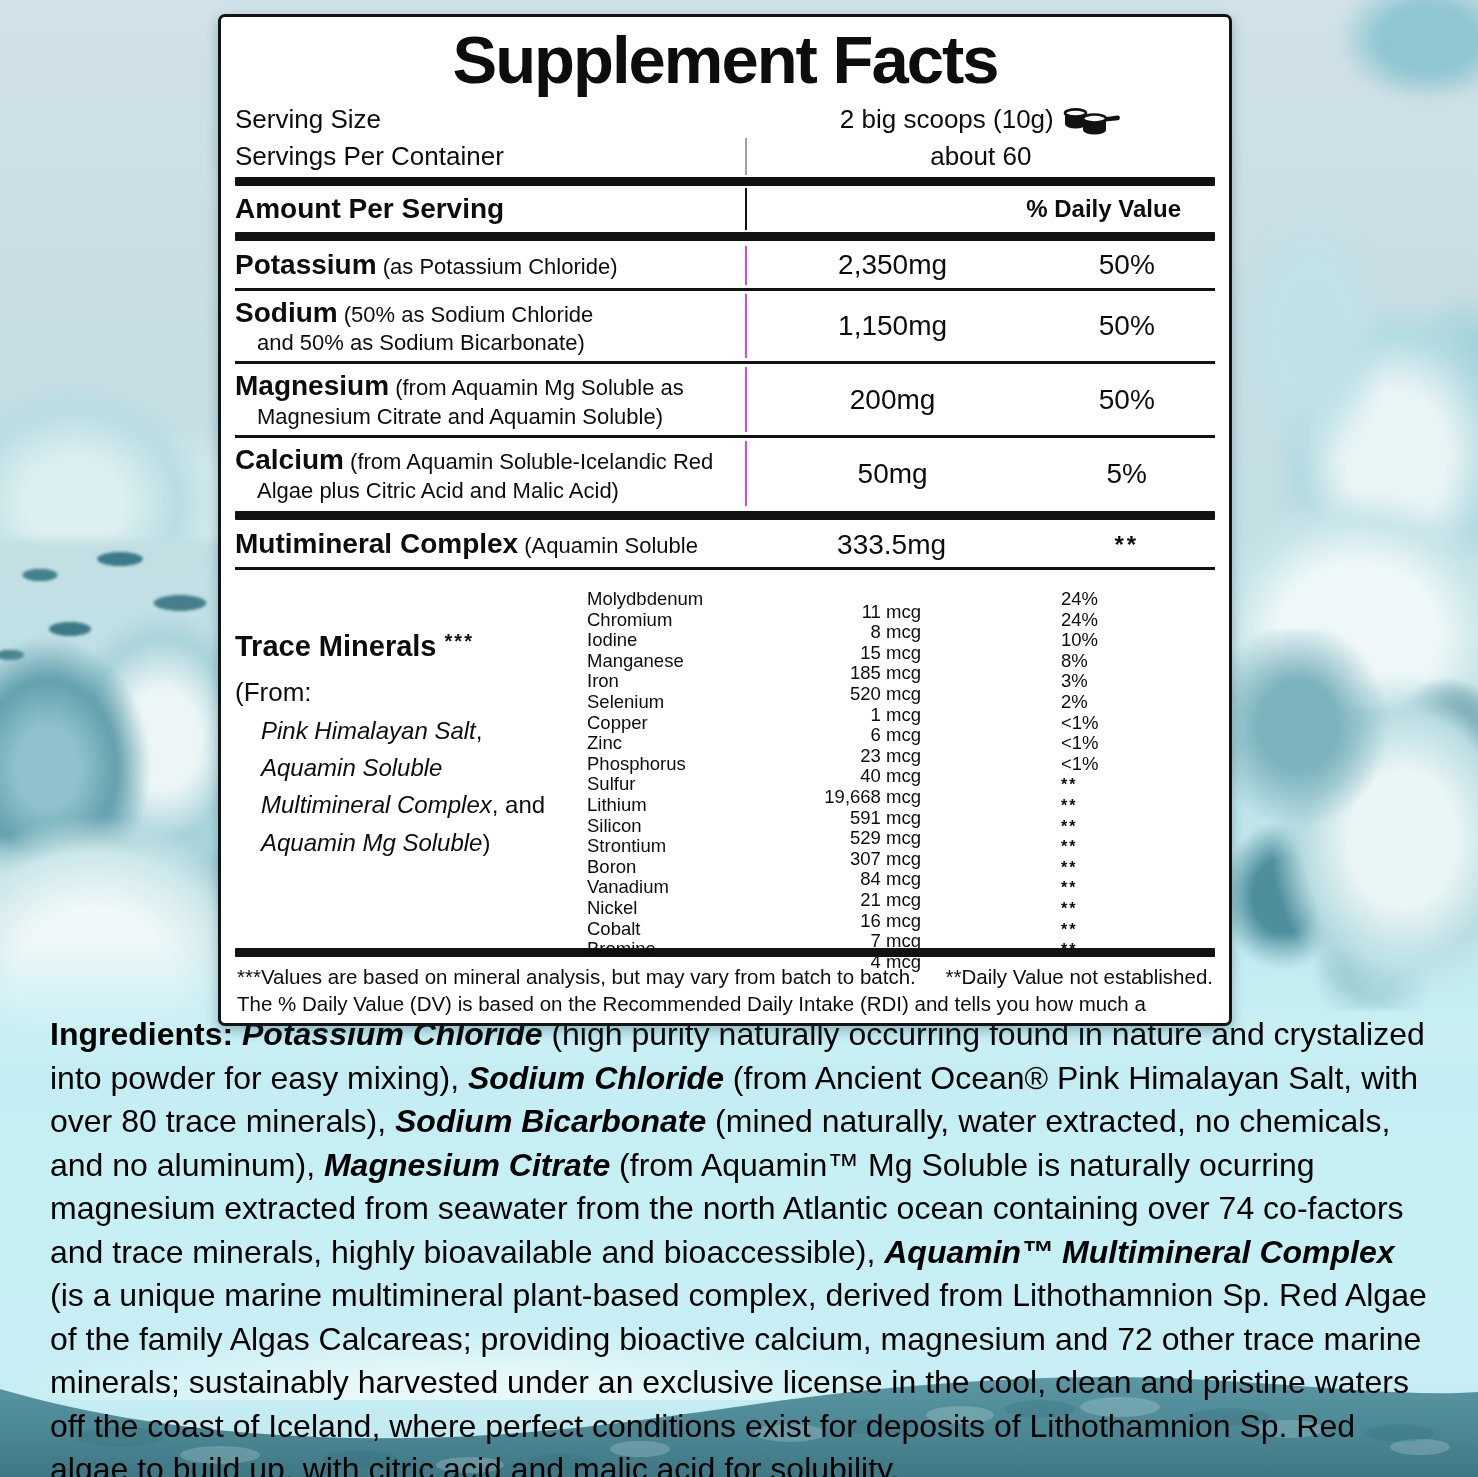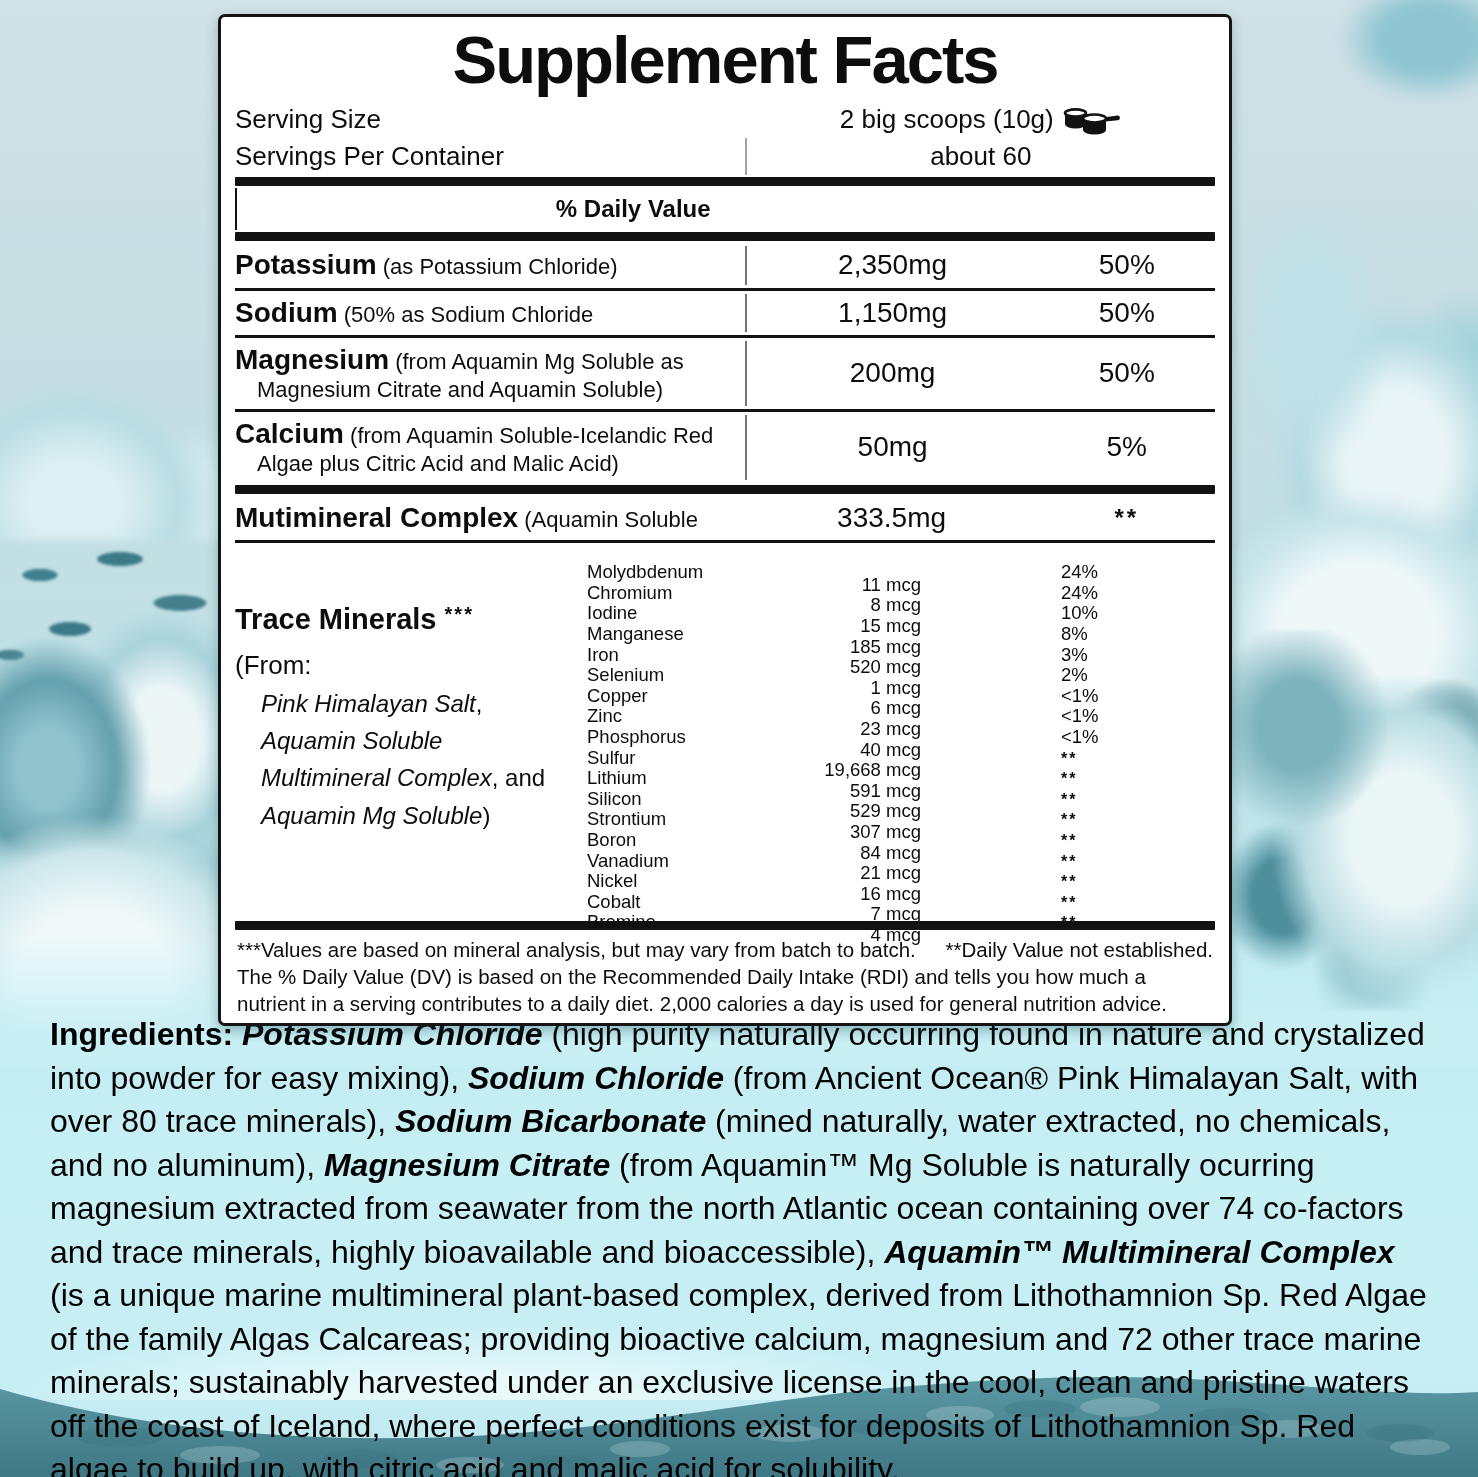--- a/index.html
+++ b/index.html
@@ -62,21 +62,21 @@
   .hrow .h1{font-size:28px;font-weight:bold;display:flex;align-items:center;}
   .hrow .h2{font-size:24px;font-weight:bold;display:flex;align-items:center;
     justify-content:flex-end;padding-right:34px;border-left:2px solid #111;}
   .mrow{display:grid;grid-template-columns:52% 30%18%;align-items:stretch;padding:3px 0;}
   .mrow.sep{border-top:3px solid #121212;}
   .mname{font-size:22px;line-height:1.22;padding:2px 0;}
   .mname b{font-size:28px;}
   .mname .ds{font-size:22px;}
   .mname .d2{display:block;margin-left:22px;}
   .mamt,.mdv{display:flex;align-items:center;justify-content:center;font-size:28px;}
-  .mrow .mamt{border-left:2px solid #737373;}
+  .mrow .mamt{border-left:2px solid #d946ef;}
   .mrow.nodiv .mamt{border-left:none;}
   .dvstars{letter-spacing:3px;font-size:24px;font-weight:bold;}
   
   .trace{display:flex;margin-top:2px;}
   .trace-left{width:352px;box-sizing:border-box;padding:58px 0 0 0;}
   .trace-h{font-size:29px;font-weight:bold;}
   .trace-h .ast{font-size:20px;vertical-align:8px;letter-spacing:2px;font-weight:bold;}
   .trace-from{font-size:26px;margin-top:14px;}
   .trace-src{font-size:24px;margin:9px 0 0 26px;line-height:1.18;}
   .trace-src i{font-style:italic;}
@@ -163,33 +163,34 @@
     </div>
 
     <div class="srow">
       <div class="lbl">Servings Per Container</div>
       <div class="val div">about 60</div>
     </div>
 
     <div class="bar"></div>
 
     <div class="hrow">
+      <div class="h1">Amount Per Serving</div>
       <div class="h2">% Daily Value</div>
     </div>
 
     <div class="bar"></div>
 
     <div id="main-rows">
         <div class="mrow">
           <div class="mname"><b>Potassium</b> <span class="ds">(as Potassium Chloride)</span></div>
           <div class="mamt">2,350mg</div>
           <div class="mdv">50%</div>
         </div>
         <div class="mrow sep">
-          <div class="mname"><b>Sodium</b> <span class="ds">(50% as Sodium Chloride</span></div>
+          <div class="mname"><b>Sodium</b> <span class="ds">(50% as Sodium Chloride</span><span class="ds d2">and 50% as Sodium Bicarbonate)</span></div>
           <div class="mamt">1,150mg</div>
           <div class="mdv">50%</div>
         </div>
         <div class="mrow sep">
           <div class="mname"><b>Magnesium</b> <span class="ds">(from Aquamin Mg Soluble as</span><span class="ds d2">Magnesium Citrate and Aquamin Soluble)</span></div>
           <div class="mamt">200mg</div>
           <div class="mdv">50%</div>
         </div>
         <div class="mrow sep">
           <div class="mname"><b>Calcium</b> <span class="ds">(from Aquamin Soluble-Icelandic Red</span><span class="ds d2">Algae plus Citric Acid and Malic Acid)</span></div>

